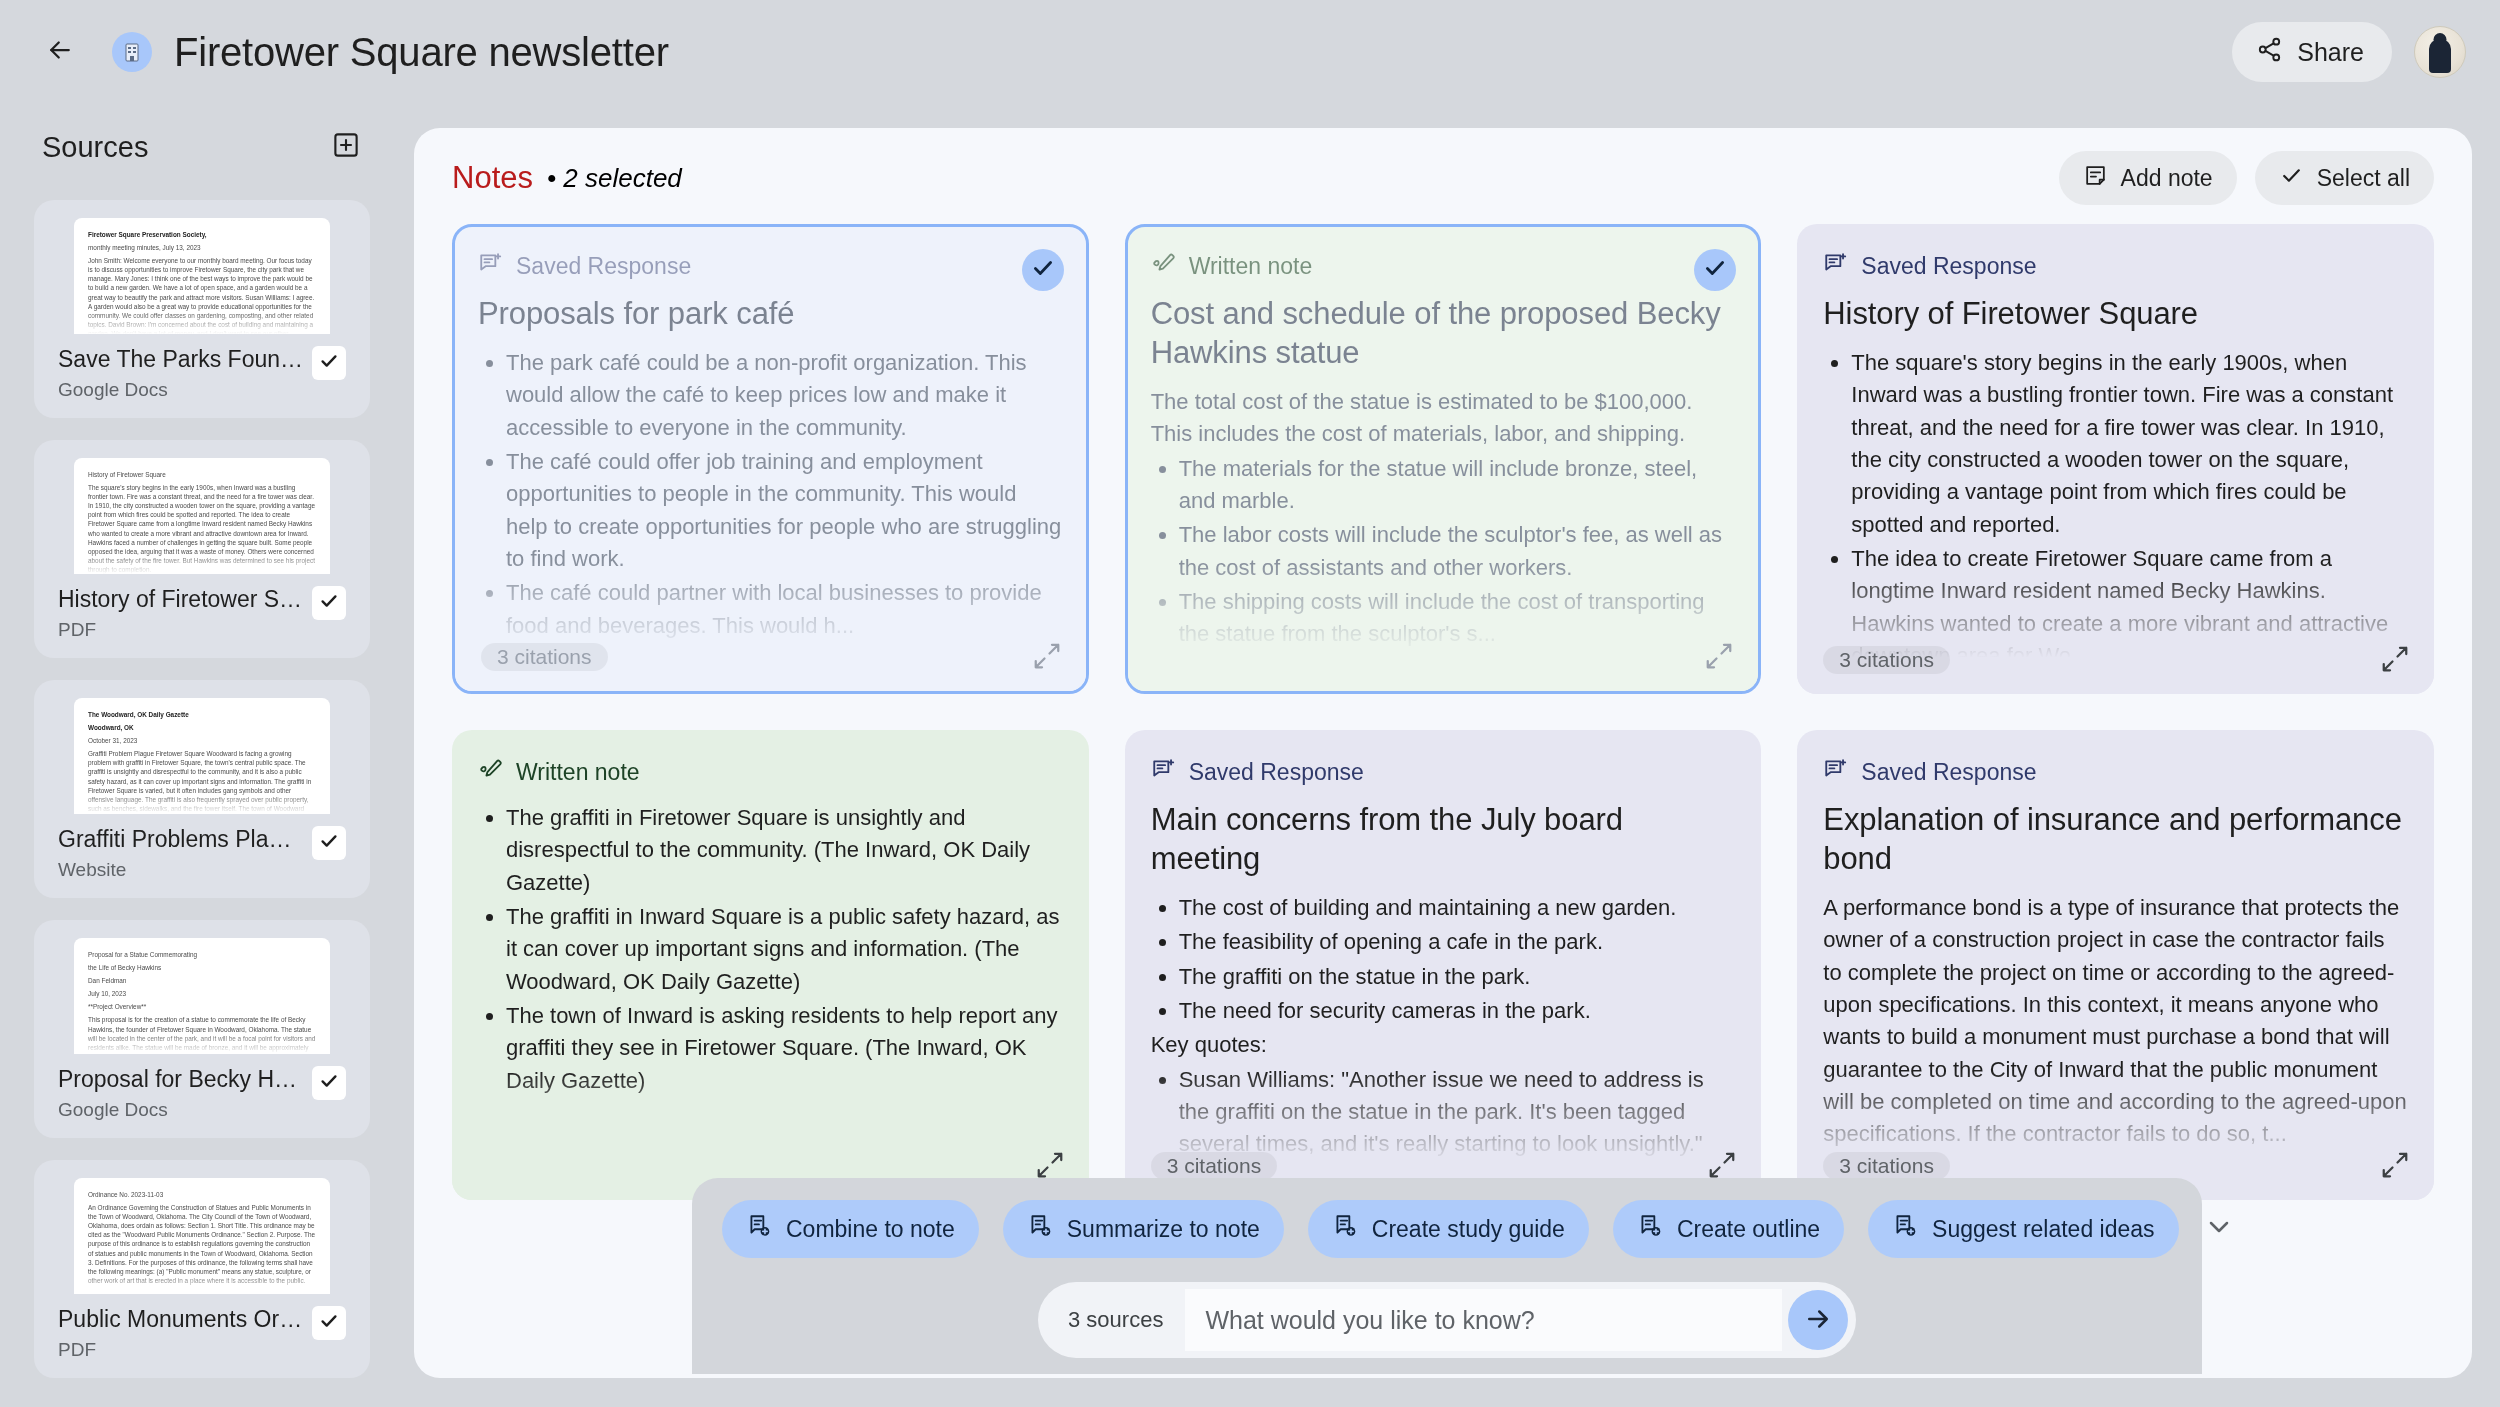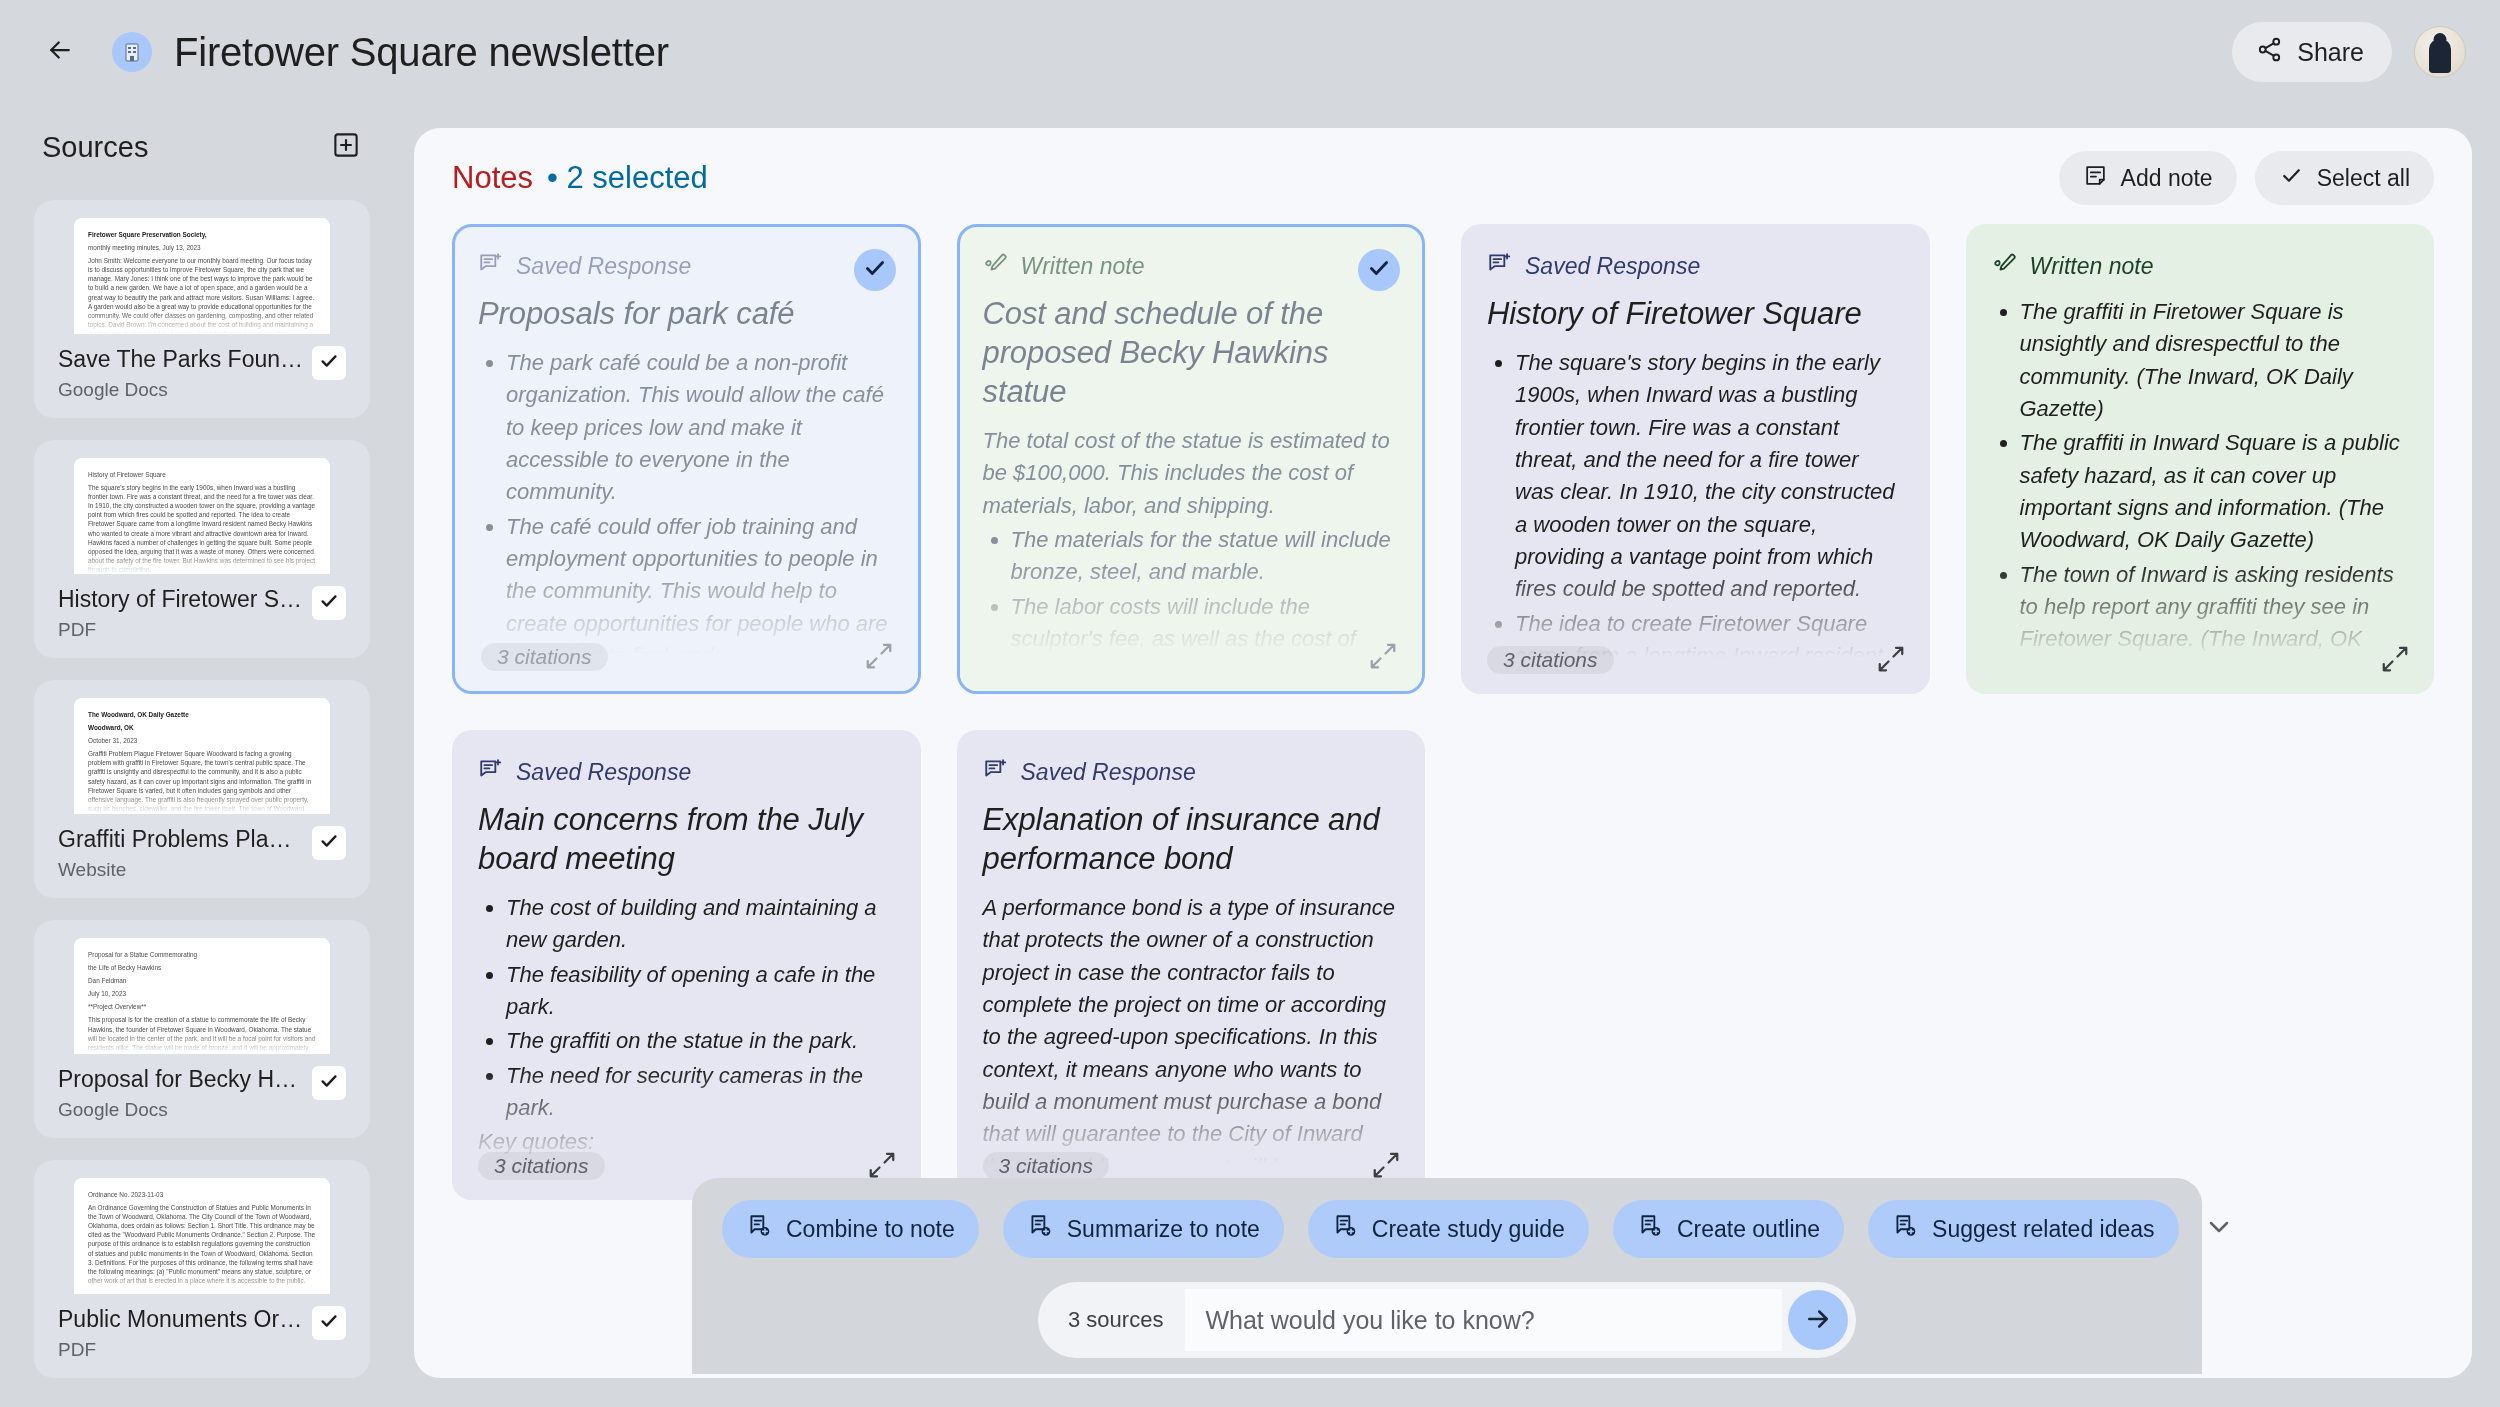--- a/index.html
+++ b/index.html
@@ -115,33 +115,33 @@
   .main {
     position: absolute; left: 414px; top: 128px;
     width: 2058px; height: 1250px;
     background: #f6f8fc; border-radius: 26px; overflow: hidden;
   }
   .notes-head {
     height: 72px; display: flex; align-items: center;
     padding: 28px 38px 0 38px;
   }
   .notes-title { font-size: 31px; color: #b91c1c; text-align: center; }
-  .notes-count { font-size: 31px; color: #0369a1; margin-left: 14px; }
+  .notes-count { font-size: 26px; color: #000000; margin-left: 14px; font-style: italic; }
   .notes-actions { margin-left: auto; display: flex; gap: 18px; }
   .pill-btn {
     height: 54px; padding: 0 24px; border-radius: 27px;
     background: #e8eaed; display: flex; align-items: center; gap: 13px;
     font-size: 23px; color: #1f1f1f; cursor: pointer; border: none;
     font-family: "Liberation Sans", sans-serif; white-space: nowrap;
   }
   .pill-btn svg { width: 25px; height: 25px; flex: 0 0 auto; }
 
   .notes-grid {
     padding: 24px 38px 0 38px;
-    display: grid; grid-template-columns: repeat(4, 1fr); gap: 36px; font-style: italic;
+    display: grid; grid-template-columns: repeat(3, 1fr); gap: 36px;
   }
   .note-card {
     position: relative; border-radius: 20px; padding: 26px 26px 0 26px;
     height: 470px; overflow: hidden; cursor: pointer;
   }
   .note-card.saved { background: #e6e6f2; }
   .note-card.written { background: #e4f0e4; }
   .note-card.sel-saved {
     background: #eef2fb; border: 3px solid #8ab4f8; padding: 23px 23px 0 23px;
   }

